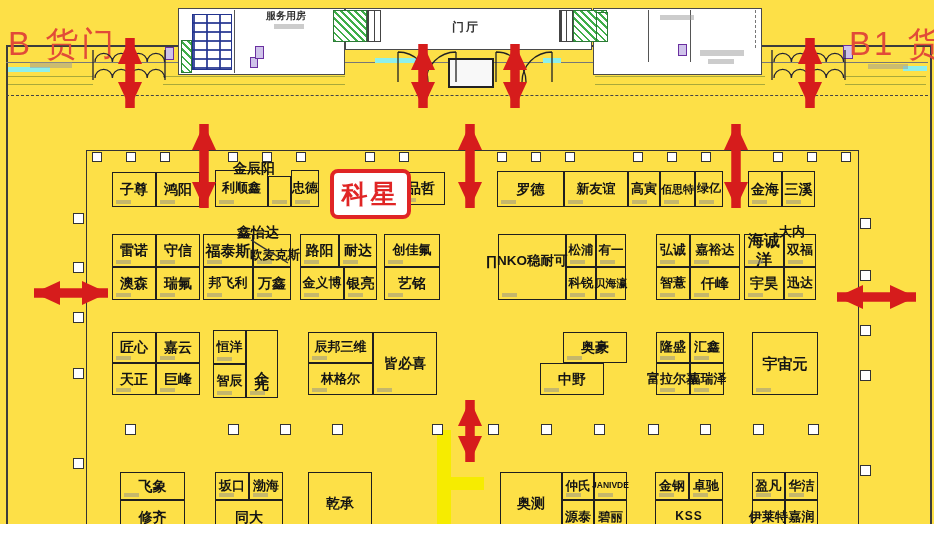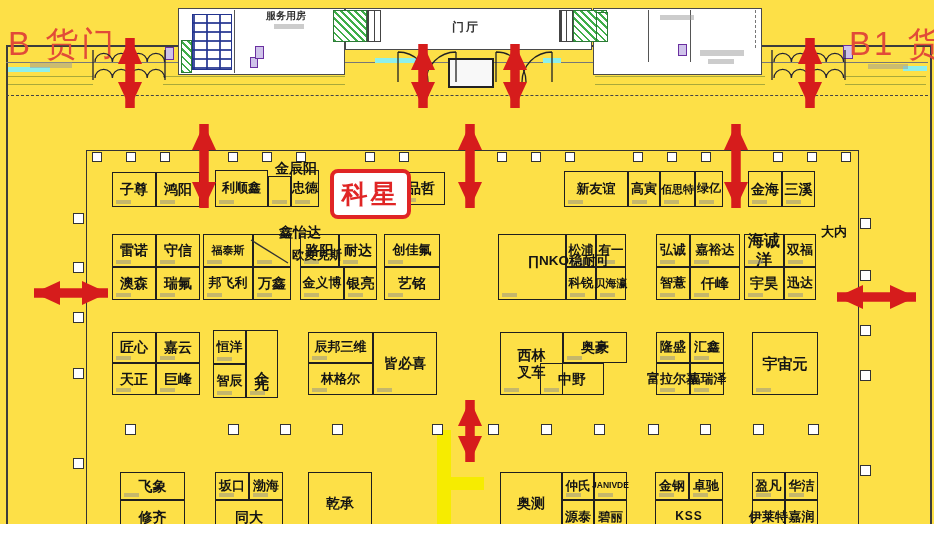--- a/index.html
+++ b/index.html
@@ -6,21 +6,21 @@
   #stage{position:relative;width:934px;height:524px;background:#fde047;overflow:hidden;
          font-family:"Liberation Sans","DejaVu Sans",sans-serif;}
   
   .cell{position:absolute;box-sizing:border-box;border:1.5px solid #1f1f1f;
         display:flex;align-items:center;justify-content:center;
         font-size:14px;font-weight:600;color:#141414;text-align:center;line-height:1.15;z-index:2;}
   .cell::after{content:"";position:absolute;left:3px;bottom:2px;width:15px;height:4px;
         background:#8f8f8f;opacity:.5;filter:blur(.5px);}
   .ovf{white-space:nowrap;overflow:visible;}
   .vert{writing-mode:vertical-lr;text-orientation:upright;letter-spacing:5px;font-size:15px;}
-  .olabel{position:absolute;white-space:nowrap;font-weight:600;color:#141414;z-index:3;margin-left:42px;}
+  .olabel{position:absolute;white-space:nowrap;font-weight:600;color:#141414;z-index:3;}
   .kx{position:absolute;left:330px;top:169px;width:73px;height:42px;border:4px solid #e02525;
       border-radius:8px;background:#fff;display:flex;align-items:center;justify-content:center;
       font-size:26px;font-weight:700;letter-spacing:3px;color:#e02525;z-index:5;}
   .gate{position:absolute;font-size:33px;font-weight:500;color:#e14b38;white-space:nowrap;
         letter-spacing:3px;z-index:4;}
   .sm{position:absolute;background:#9a9a9a;opacity:.5;filter:blur(.6px);z-index:3;}
   .sq{position:absolute;box-sizing:border-box;border:1.4px solid #333;background:#fff;z-index:2;}
   .wall{position:absolute;z-index:1;}
   .olive{position:absolute;height:7px;border-top:1.5px solid #a9a93a;border-bottom:1.5px solid #a9a93a;z-index:1;}
   .cyan{position:absolute;height:5px;background:#8df0ec;z-index:1;}
@@ -102,32 +102,33 @@
   <div class="yel" style="left:437px;top:477px;width:47px;height:13px;"></div>
 
   <div class="cell" style="left:112px;top:172px;width:44px;height:35px">子尊</div>
   <div class="cell" style="left:156px;top:172px;width:44px;height:35px">鸿阳</div>
   <div class="cell" style="left:215px;top:170px;width:53px;height:37px;font-size:13px">利顺鑫</div>
   <div class="cell" style="left:268px;top:176px;width:23px;height:31px"></div>
   <div class="cell" style="left:291px;top:170px;width:28px;height:37px;font-size:13px">忠德</div>
   <div class="olabel" style="left:233px;top:160px;font-size:14px">金辰阳</div>
   <div class="kx">科星</div>
   <div class="cell" style="left:397px;top:172px;width:48px;height:33px">品哲</div>
+  <div class="cell" style="left:497px;top:171px;width:67px;height:36px">罗德</div>
   <div class="cell" style="left:564px;top:171px;width:64px;height:36px;font-size:13px">新友谊</div>
   <div class="cell" style="left:628px;top:171px;width:32px;height:36px;font-size:13px">高寅</div>
   <div class="cell" style="left:660px;top:171px;width:35px;height:36px;font-size:11px">佰思特</div>
   <div class="cell" style="left:695px;top:171px;width:28px;height:36px;font-size:12px">绿亿</div>
   <div class="cell" style="left:748px;top:171px;width:34px;height:36px">金海</div>
   <div class="cell" style="left:782px;top:171px;width:33px;height:36px">三溪</div>
 
   <div class="cell" style="left:112px;top:234px;width:44px;height:33px">雷诺</div>
   <div class="cell" style="left:156px;top:234px;width:44px;height:33px">守信</div>
   <div class="cell" style="left:112px;top:267px;width:44px;height:33px">澳森</div>
   <div class="cell" style="left:156px;top:267px;width:44px;height:33px">瑞氟</div>
-  <div class="cell" style="left:203px;top:234px;width:50px;height:33px;font-size:11px">福泰斯</div>
+  <div class="cell" style="left:203px;top:234px;width:50px;height:33px;font-size:15px">福泰斯</div>
   <div class="cell" style="left:253px;top:234px;width:38px;height:33px"></div>
   <div class="cell" style="left:203px;top:267px;width:50px;height:33px;font-size:13px">邦飞利</div>
   <div class="cell" style="left:253px;top:267px;width:38px;height:33px">万鑫</div>
   <div class="olabel" style="left:237px;top:224px;font-size:14px">鑫怡达</div>
   <div class="olabel" style="left:250px;top:247px;font-size:12.5px">欧麦克斯</div>
   <div class="cell" style="left:300px;top:234px;width:39px;height:33px">路阳</div>
   <div class="cell" style="left:339px;top:234px;width:38px;height:33px">耐达</div>
   <div class="cell" style="left:300px;top:267px;width:44px;height:33px;font-size:13px">金义博</div>
   <div class="cell" style="left:344px;top:267px;width:33px;height:33px">银亮</div>
   <div class="cell" style="left:384px;top:234px;width:56px;height:33px;font-size:13px">创佳氟</div>
@@ -151,21 +152,20 @@
   <div class="cell" style="left:112px;top:332px;width:44px;height:31px">匠心</div>
   <div class="cell" style="left:156px;top:332px;width:44px;height:31px">嘉云</div>
   <div class="cell" style="left:112px;top:363px;width:44px;height:32px">天正</div>
   <div class="cell" style="left:156px;top:363px;width:44px;height:32px">巨峰</div>
   <div class="cell" style="left:213px;top:330px;width:33px;height:34px;font-size:13px">恒洋</div>
   <div class="cell" style="left:213px;top:364px;width:33px;height:34px;font-size:13px">智辰</div>
   <div class="cell vert" style="left:246px;top:330px;width:32px;height:68px">企元</div>
   <div class="cell" style="left:308px;top:332px;width:65px;height:31px;font-size:13px">辰邦三维</div>
   <div class="cell" style="left:308px;top:363px;width:65px;height:32px;font-size:13px">林格尔</div>
   <div class="cell" style="left:373px;top:332px;width:64px;height:63px">皆必喜</div>
-  <div class="cell" style="left:500px;top:332px;width:63px;height:63px;padding:0 13px">西林叉车</div>
   <div class="cell" style="left:563px;top:332px;width:64px;height:31px">奥豪</div>
   <div class="cell" style="left:540px;top:363px;width:64px;height:32px">中野</div>
   <div class="cell" style="left:656px;top:332px;width:34px;height:31px;font-size:13px">隆盛</div>
   <div class="cell" style="left:690px;top:332px;width:34px;height:31px;font-size:13px">汇鑫</div>
   <div class="cell ovf" style="left:656px;top:363px;width:34px;height:32px;font-size:13px">富拉尔基</div>
   <div class="cell ovf" style="left:690px;top:363px;width:34px;height:32px;font-size:13px">福瑞泽</div>
   <div class="cell" style="left:752px;top:332px;width:66px;height:63px;font-size:15px">宇宙元</div>
 
   <div class="cell" style="left:120px;top:472px;width:65px;height:28px">飞象</div>
   <div class="cell" style="left:120px;top:500px;width:65px;height:34px">修齐</div>

